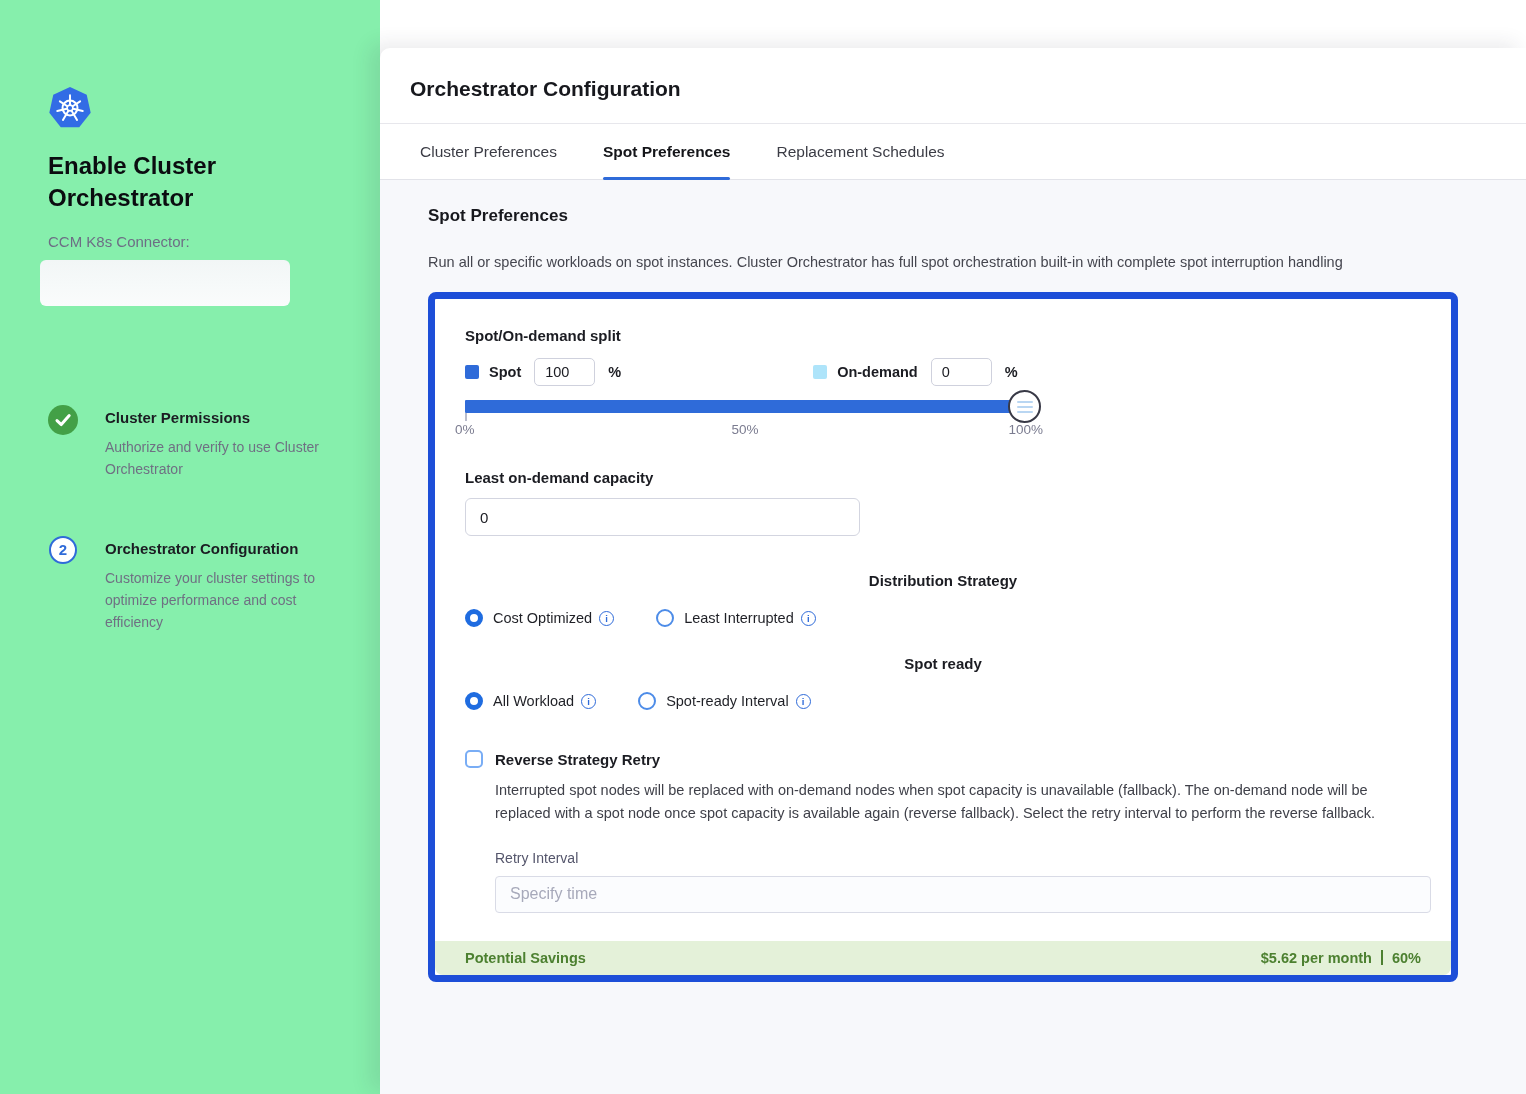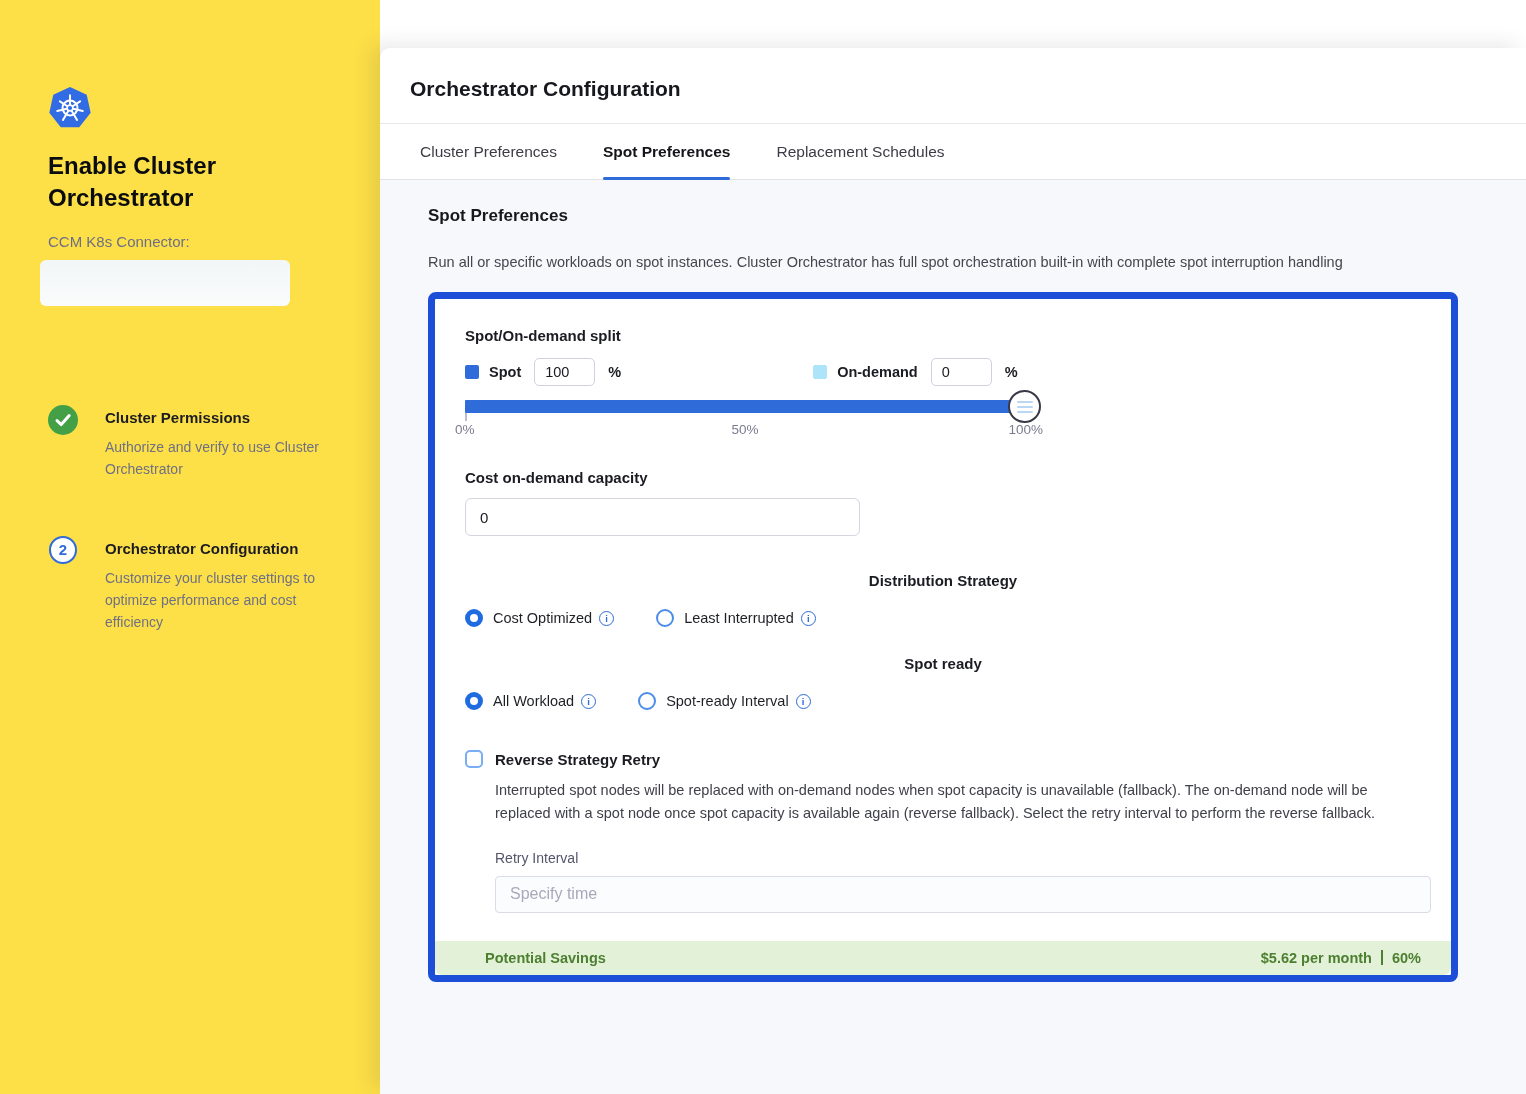--- a/index.html
+++ b/index.html
@@ -8,21 +8,21 @@
     font-family: "Liberation Sans", sans-serif;
     background: #ffffff;
     color: #1d1e25;
     position: relative;
     overflow: hidden;
   }
 
   
   .sidebar {
     position: absolute; left: 0; top: 0; width: 380px; height: 100%;
-    background: #fde047; padding: 86px 40px 0 48px;
+    background: #86efac; padding: 86px 40px 0 48px;
   }
   .k8s-icon { width: 44px; height: 44px; display: block; }
   .sidebar-title {
     margin-top: 20px; font-size: 24px; font-weight: bold; color: #0b0c10;
     line-height: 1.35; width: 235px;
   }
   .connector-label { margin-top: 18px; font-size: 15px; color: #6d6e85; }
   .connector-value-box {
     margin: 10px 0 0 -8px; width: 250px; height: 46px; border-radius: 6px;
     background: linear-gradient(180deg, #f2f6f6 0%, #fafcfc 100%);
@@ -142,21 +142,21 @@
     background: #fbfcfe; border: 1px solid #d9dbe6; border-radius: 4px;
     padding-left: 14px; font-size: 16px; color: #1b1c22; outline: none;
     font-family: Liberation Sans, sans-serif;
   }
   .retry-input::placeholder { color: #a7a9ba; }
 
   .savings-bar {
     margin: 28px -30px 0 -30px; background: #e4f1d9; border-radius: 0 0 8px 8px;
     padding: 9px 30px; display: flex; justify-content: space-between; align-items: center;
   }
-  .savings-label, .savings-value { font-size: 14.5px; font-weight: bold; color: #4c8030; margin-left: 20px; }
+  .savings-label, .savings-value { font-size: 14.5px; font-weight: bold; color: #4c8030; }
   .savings-value { display: flex; align-items: center; }
   .savings-sep { width: 0; height: 15px; border-left: 2px solid #4c8030; margin: 0 9px; }
 </style>
 </head>
 <body>
 
 <div class="sidebar">
   <span>
     <svg class="k8s-icon" viewBox="0 0 100 100">
       <polygon points="50,2 88,20 97,61 71,94 29,94 3,61 12,20" fill="#326ce5"></polygon>
@@ -248,21 +248,21 @@
             <div class="handle-line"></div>
           </div>
         </div>
         <div class="slider-labels">
           <span class="slider-label-min">0%</span>
           <span class="slider-label-mid">50%</span>
           <span class="slider-label-max">100%</span>
         </div>
       </div>
 
-      <div class="field-label base-label">Cost on-demand capacity</div>
+      <div class="field-label base-label">Least on-demand capacity</div>
       <input class="text-input" type="text" value="0" style="">
 
       <div class="field-label group-label">Distribution Strategy</div>
       <div class="radio-row">
         <div class="radio-opt">
           <div class="radio checked"></div>
           <span class="radio-label">Cost Optimized</span>
           <span class="info-icon">i</span>
         </div>
         <div class="radio-opt">

